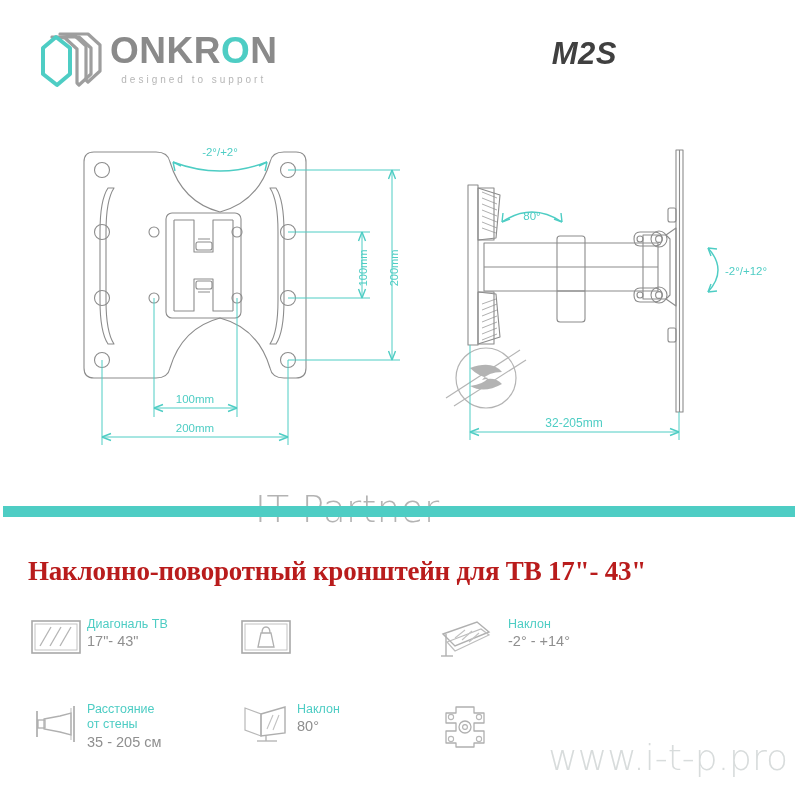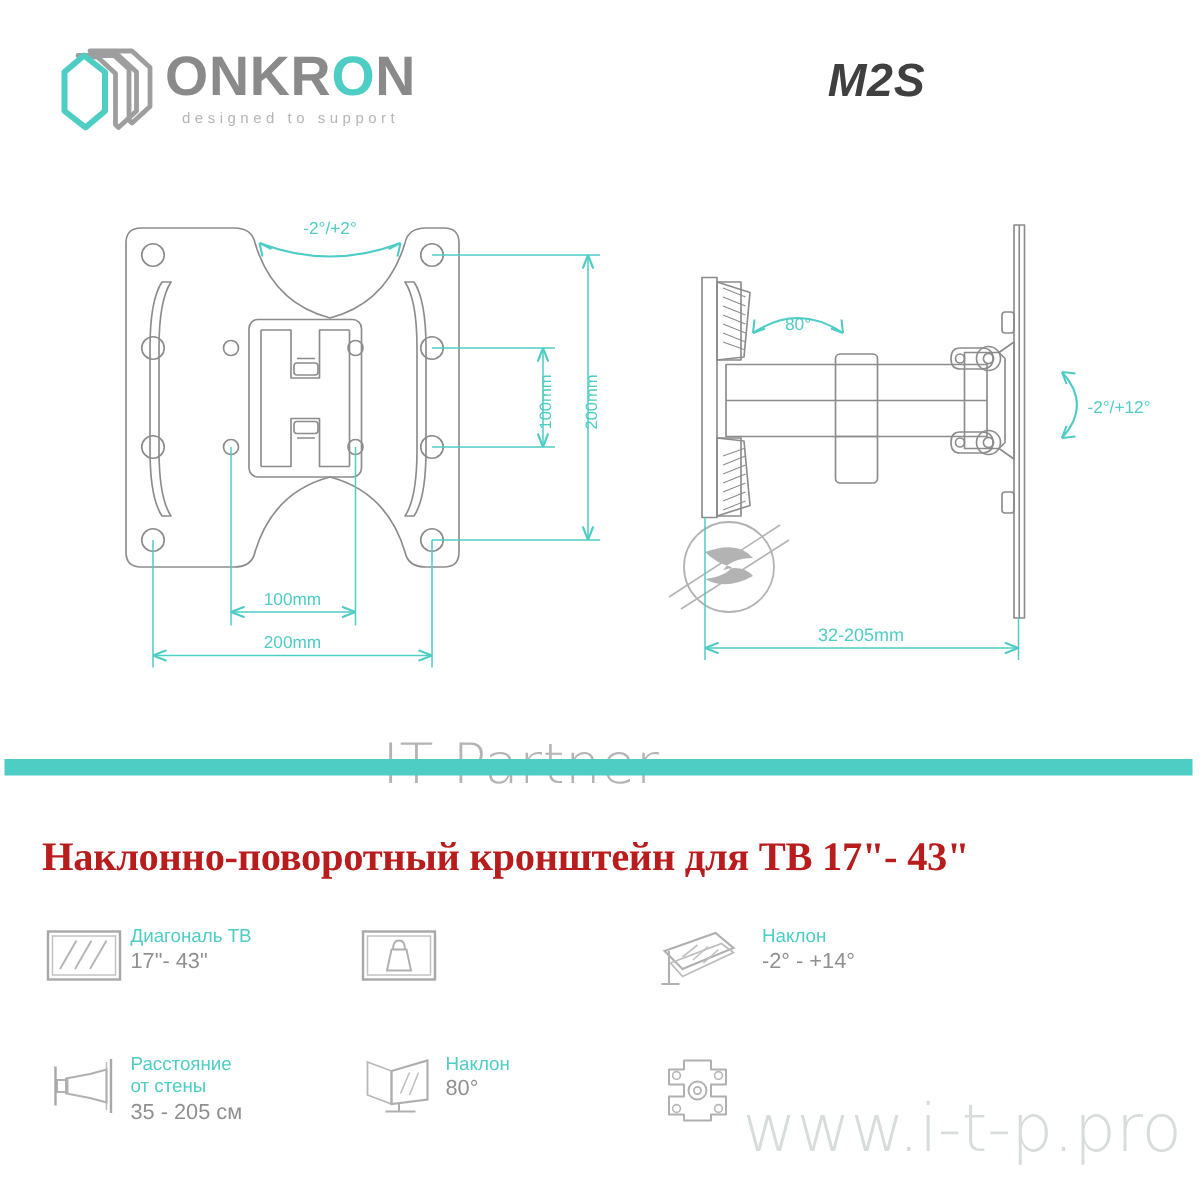--- a/index.html
+++ b/index.html
@@ -143,21 +143,21 @@
     color: #8f8f8f;
     line-height: 1.22;
     margin-top: 1px;
     white-space: pre-line;
   }
 
   
   #watermark-url {
     position: absolute;
     right: 12px; bottom: 18px;
-    font-size: 44px;
+    font-size: 36px;
     color: #d8dcdc;
     letter-spacing: 0px;
     font-family: "DejaVu Sans", sans-serif;
     font-weight: 300;
     pointer-events: none;
   }
 </style>
 </head>
 <body>
 

